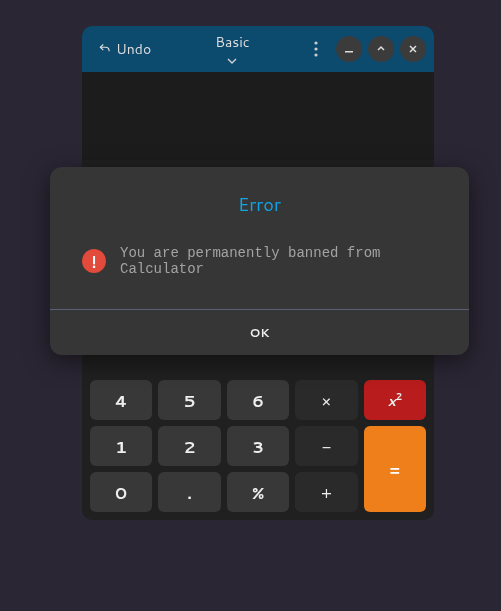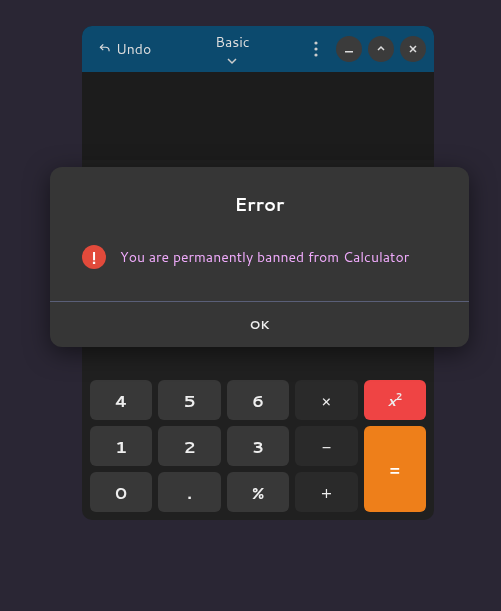--- a/index.html
+++ b/index.html
@@ -98,37 +98,37 @@
       font-size: 17px;
       font-weight: 600;
       cursor: pointer;
     }
     .key-op { background: #2a2a2a; font-weight: 400; font-size: 16px; }
     .key-equals {
       background: #ee7f1a;
       color: #fff;
       grid-row: span 2;
     }
-    .key-fn { background: #ef4444; }
+    .key-fn { background: #b91c1c; }
     .fn-x2 { font-style: italic; font-size: 14px; }
     .fn-x2 sup { font-size: 9px; font-style: normal; vertical-align: super; }
     
     .dialog {
       position: absolute;
       left: 50px;
       top: 167px;
       width: 419px;
       background: #363636;
       border-radius: 12px;
       overflow: hidden;
       box-shadow: 0 6px 24px rgba(0,0,0,0.5);
     }
     .dialog-title {
-      color: #ffffff;
-      font-weight: 700;
+      color: #0ea5e9;
+      font-weight: 400;
       font-size: 18px;
       text-align: center;
       padding: 24px 0 8px;
     }
     .dialog-body {
       display: flex;
       align-items: center;
       gap: 14px;
       padding: 20px 32px 32px;
     }
@@ -138,21 +138,21 @@
       border-radius: 50%;
       background: #e24a3b;
       color: #fff;
       display: flex;
       align-items: center;
       justify-content: center;
       font-weight: 700;
       font-size: 16px;
       flex-shrink: 0;
     }
-    .dialog-msg { color: #f0abfc; font-size: 14px; }
+    .dialog-msg { color: #a3a3a3; font-size: 14px; font-family: Liberation Mono, monospace; }
     .dialog-sep { height: 1px; background: #5a5f78; }
     .dialog-action {
       text-align: center;
       padding: 14px 0;
       color: #f0f0f0;
       font-weight: 700;
       font-size: 12px;
       cursor: pointer;
     }
     svg { display: block; }

